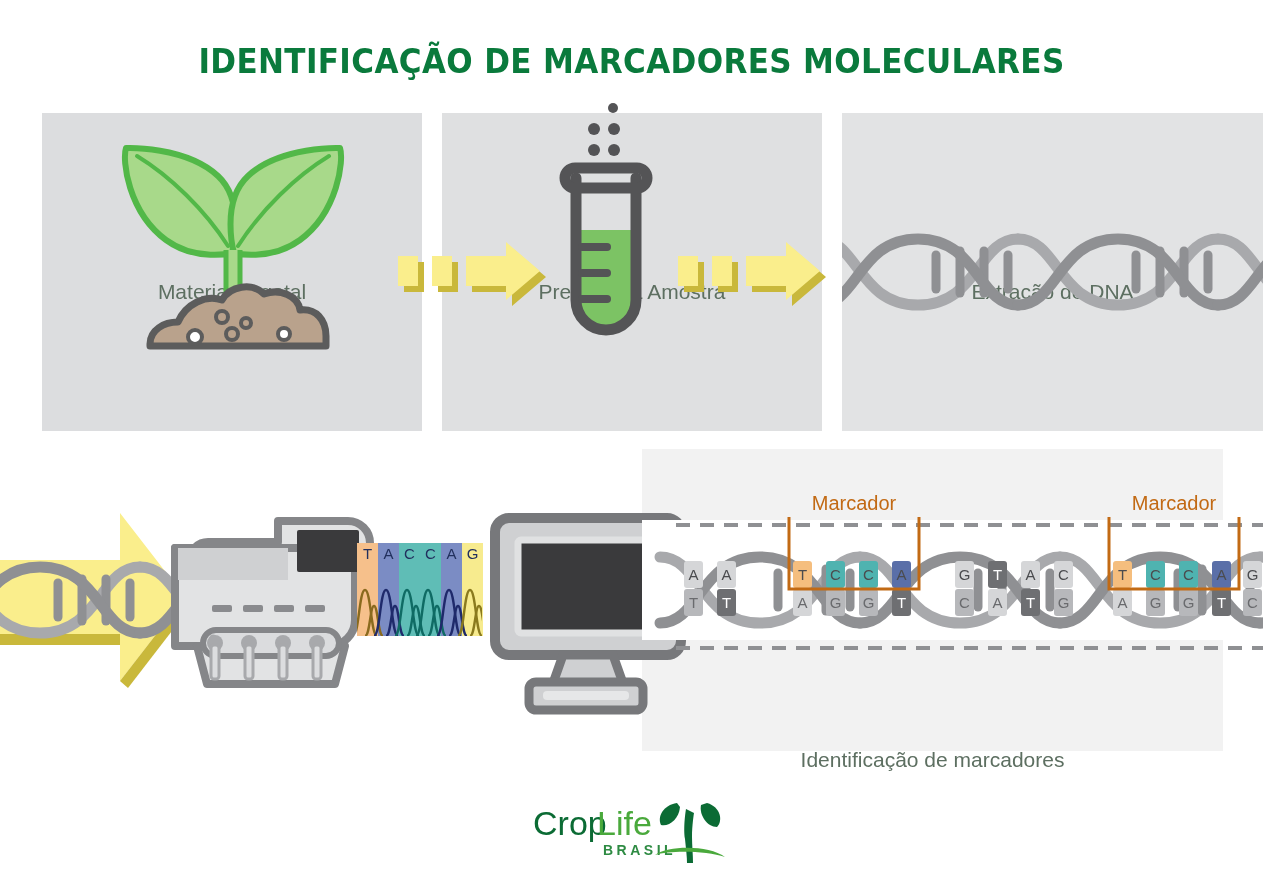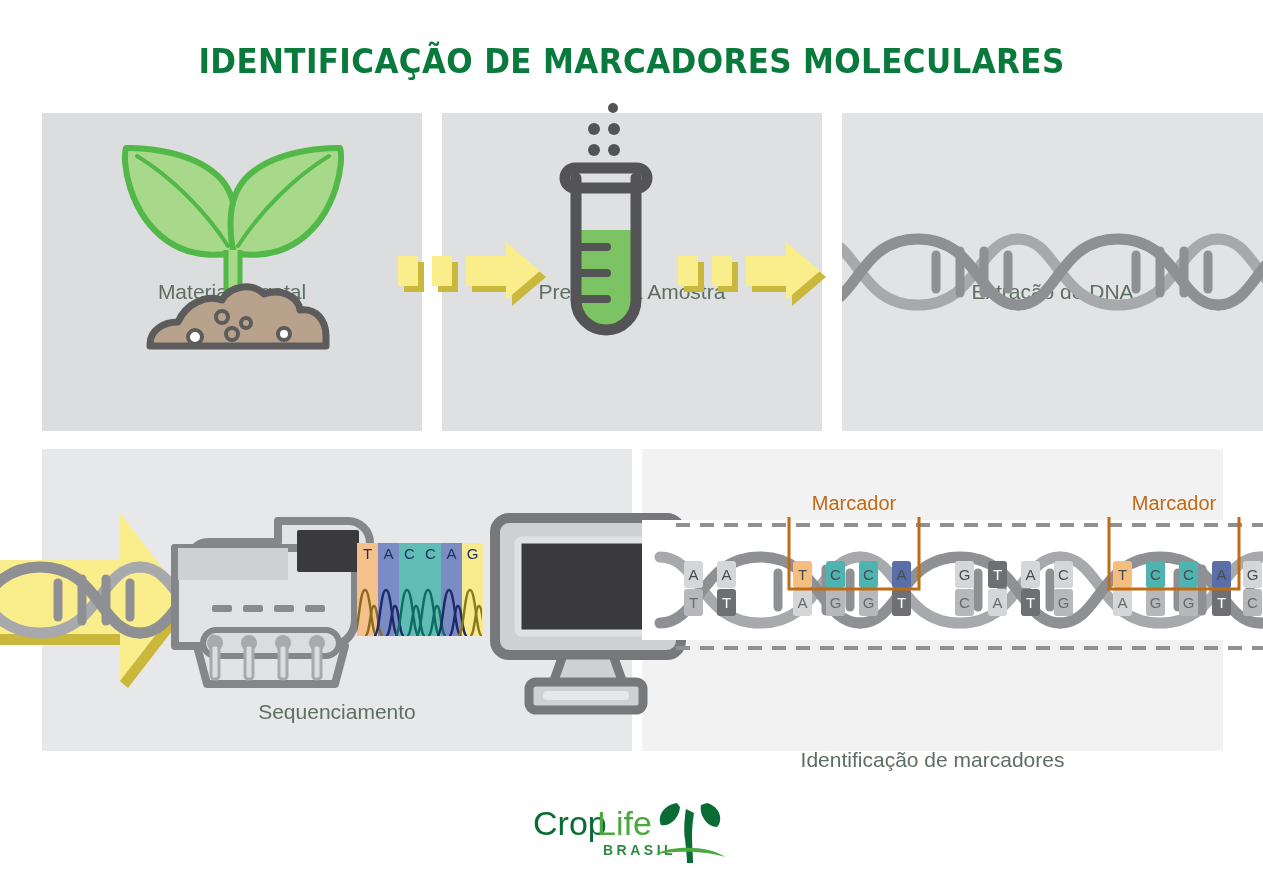--- a/index.html
+++ b/index.html
@@ -101,23 +101,20 @@
   </div>
 
   <div class="panel" id="panel-sample">
     <div class="panel-label">Preparo da Amostra</div>
   </div>
 
   <div class="panel" id="panel-dna">
     <div class="panel-label">Extração do DNA</div>
   </div>
 
-  <div class="panel" id="panel-seq">
-    <div class="panel-label">Sequenciamento</div>
-  </div>
 
   <div class="panel" id="panel-markers">
     <div class="panel-label">Identificação de marcadores</div>
   </div>
 
   <svg class="art" viewBox="0 0 1263 893" xmlns="http://www.w3.org/2000/svg">
 
     <defs>
 
       <g id="helix-period">

